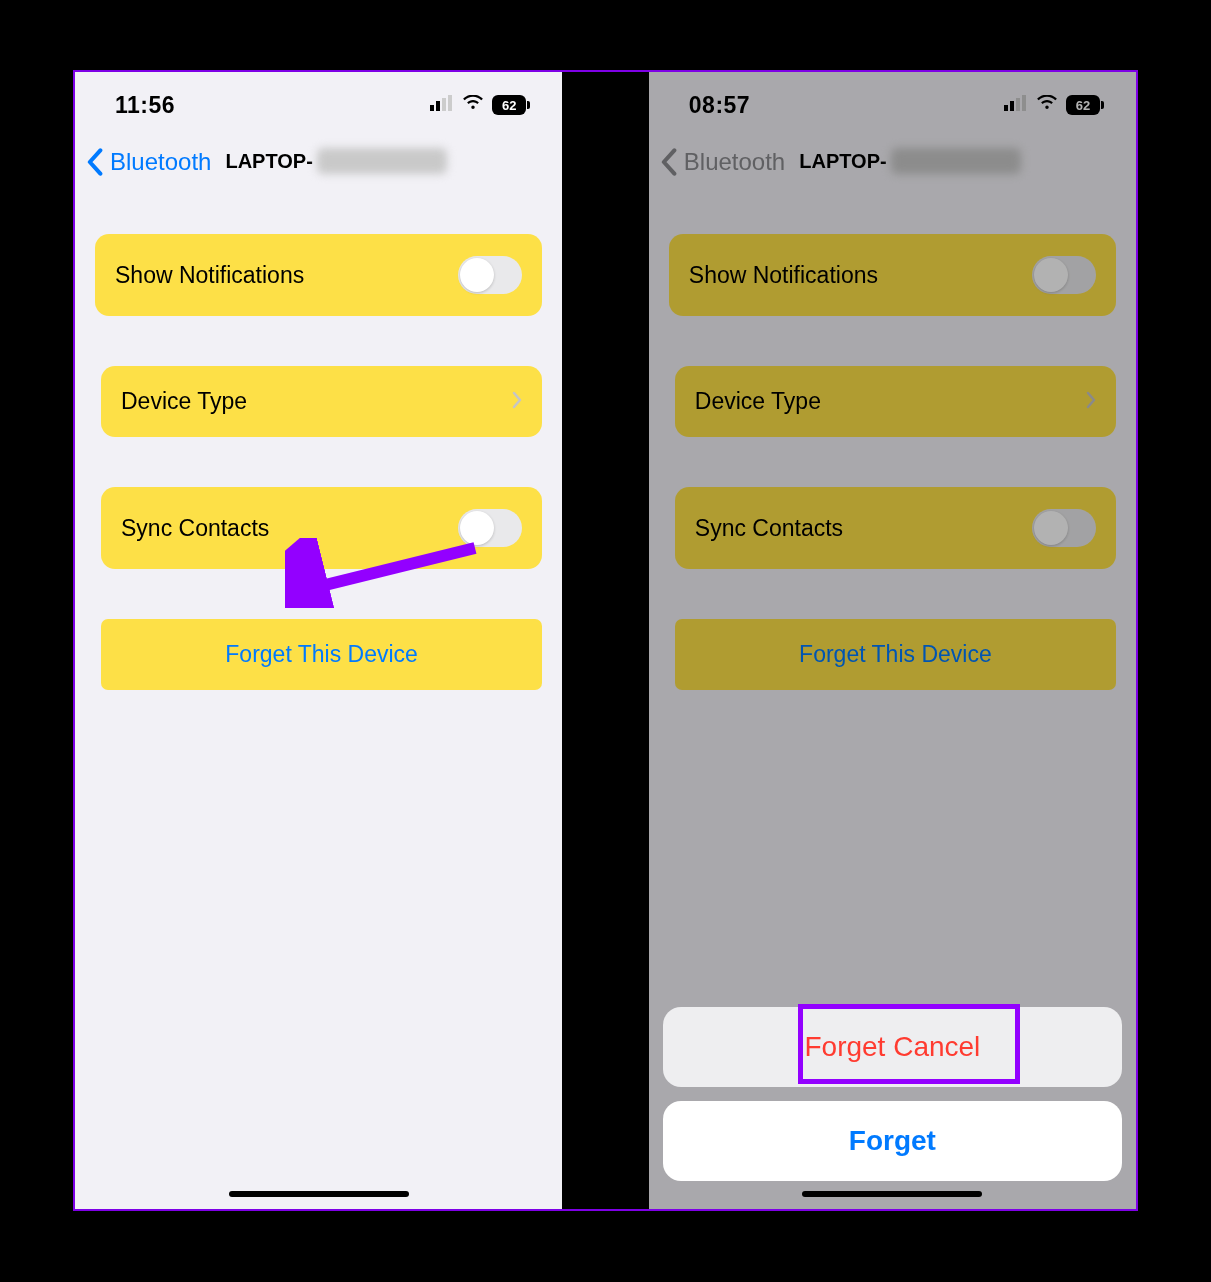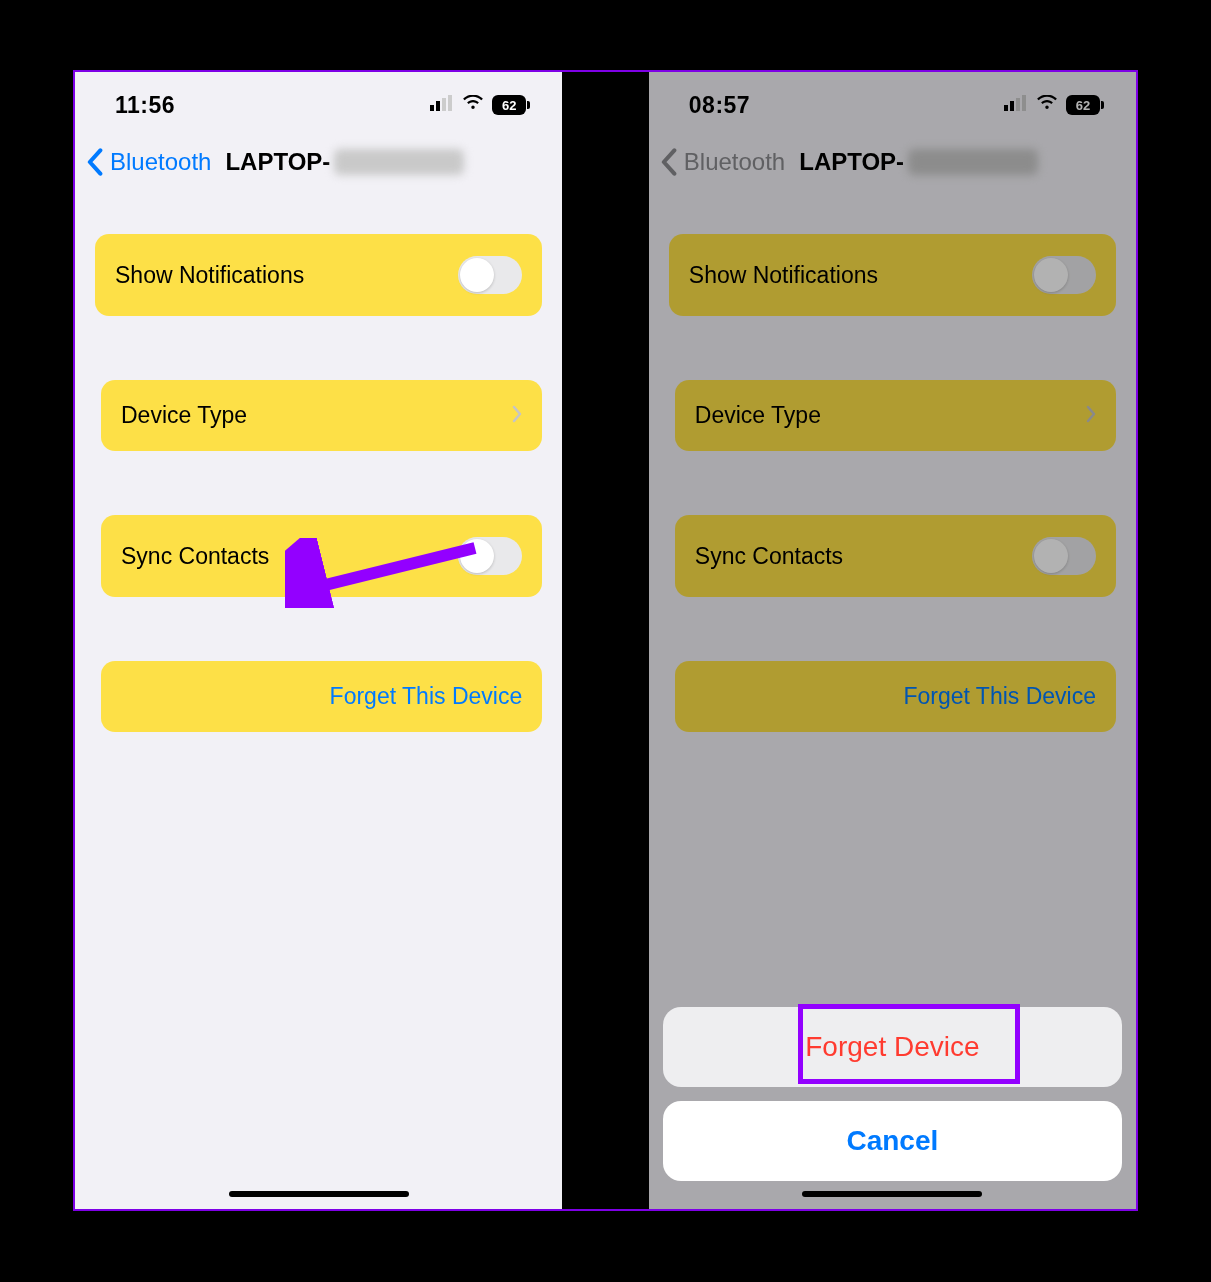--- a/index.html
+++ b/index.html
@@ -34,39 +34,39 @@
     .status-icons { display: flex; align-items: center; gap: 8px; }
 
     
     .nav {
       display: flex; align-items: flex-start;
       padding: 22px 10px 22px 10px;
       gap: 6px;
     }
     .back-chevron svg { display: block; }
     .back-text { font-size: 24px; color: #007aff; }
-    .nav-title { font-size: 24px; font-weight: 700; margin-left: 8px; display: flex; align-items: center; gap: 4px; }
+    .nav-title { font-size: 20px; font-weight: 700; margin-left: 8px; display: flex; align-items: center; gap: 4px; }
     .nav-title .redact {
       display: inline-block; width: 130px; height: 26px;
       background: #c9c9c9;
       border-radius: 6px;
       filter: blur(4px);
     }
 
     
     .group { margin: 0 20px; }
-    .group + .group { margin-top: 64px; padding-left: 6px; }
+    .group + .group { margin-top: 50px; padding-left: 6px; }
     .row {
       background: #fde047;
       border-radius: 14px;
       padding: 22px 20px;
       display: flex; align-items: center; justify-content: space-between;
       font-size: 23px;
     }
-    .row.link { color: #007aff; justify-content: flex-end; }
+    .row.link { color: #007aff; justify-content: center; border-radius: 7px; }
     .chevron { color: #c5c5c7; }
 
     
     .toggle {
       width: 64px; height: 38px; background: #e9e9eb; border-radius: 20px;
       position: relative;
     }
     .toggle::after {
       content: ""; position: absolute; width: 34px; height: 34px; background: #fff;
       border-radius: 50%; top: 2px; left: 2px;
@@ -270,24 +270,24 @@
     <div class="group">
       <div class="row link">
         <span>Forget This Device</span>
       </div>
     </div>
 
     <div class="dimmer"></div>
 
     <div class="action-sheet">
       <div class="sheet-btn sheet-forget">
-        <span>Forget Device</span>
+        <span>Forget Cancel</span>
         <span class="purple-box" style="left:135px; top:-3px; width:222px; height:80px;"></span>
       </div>
       <div class="sheet-btn sheet-cancel">
-        <span>Cancel</span>
+        <span>Forget</span>
       </div>
     </div>
 
     <div class="home-ind"></div>
   </div>
 
 </div>
 
 </body></html>

